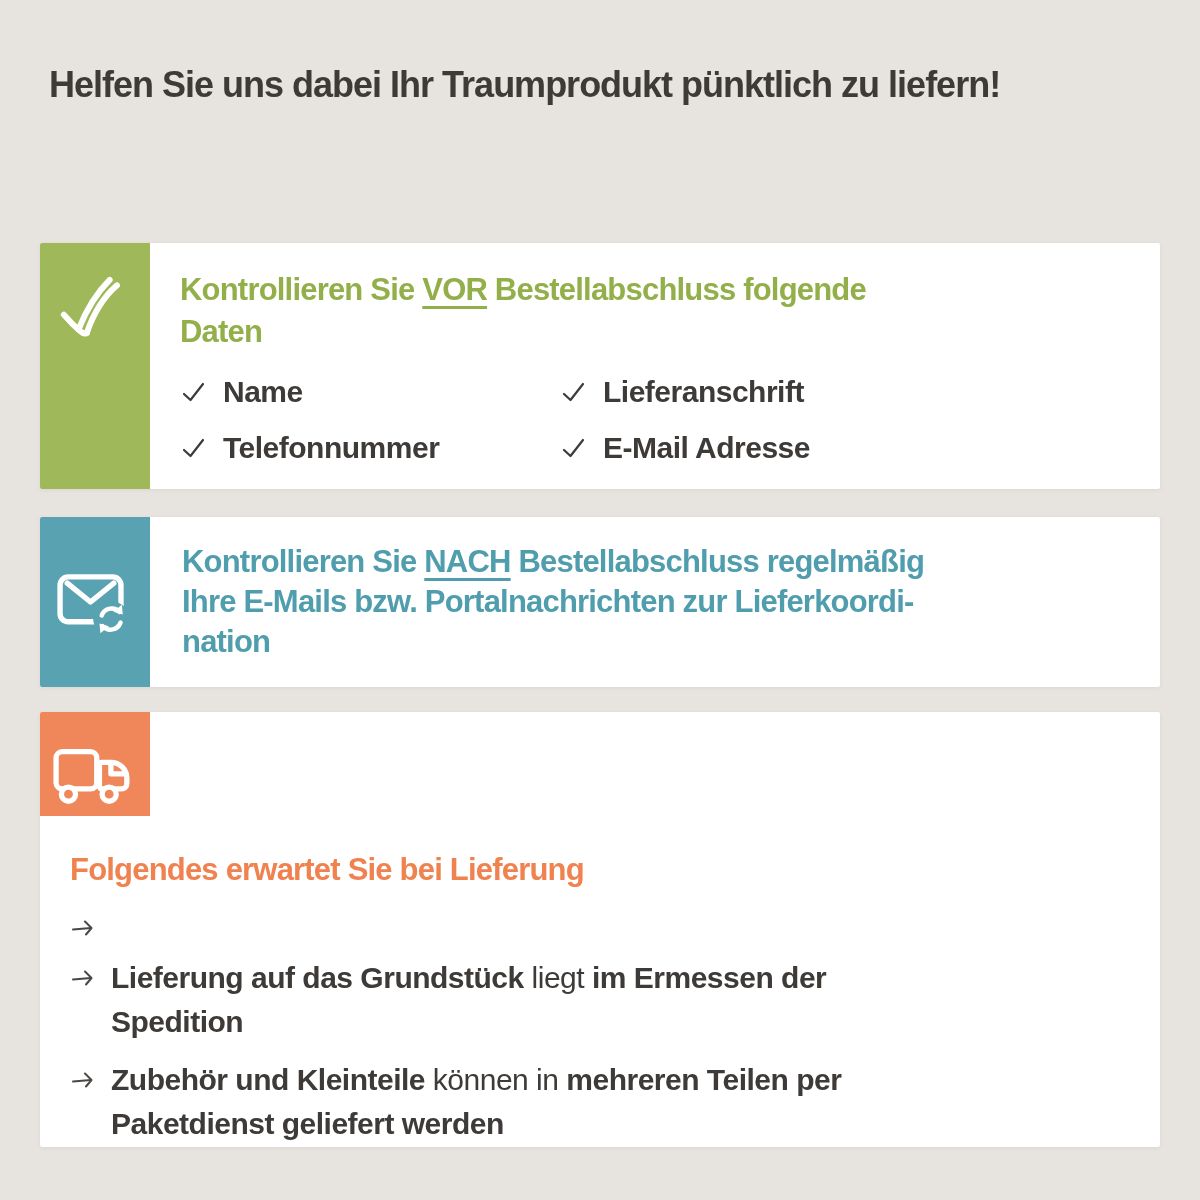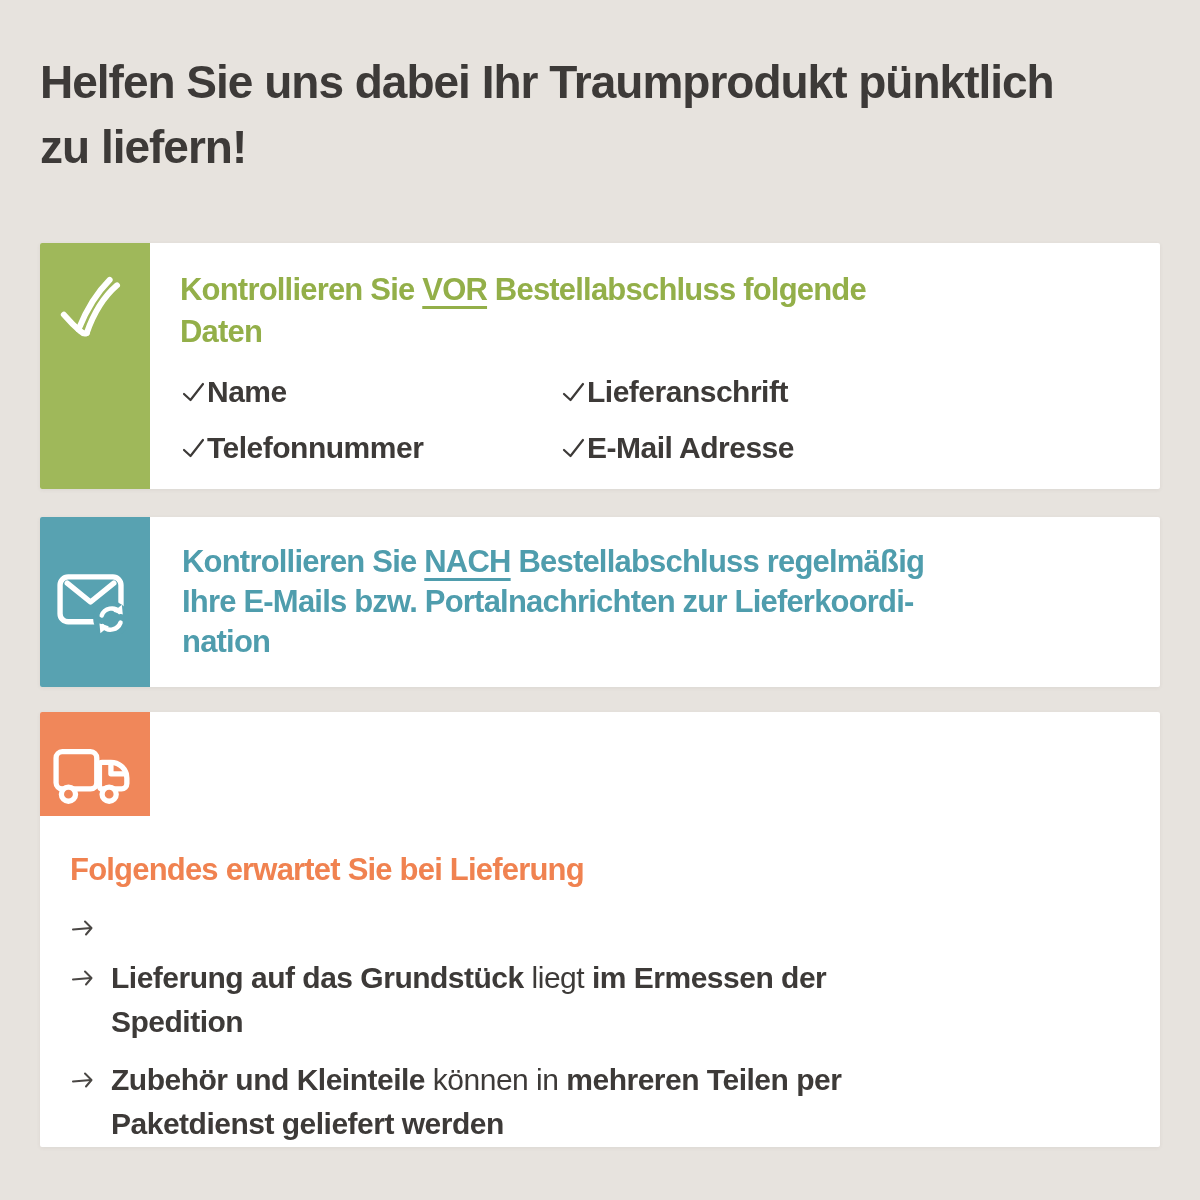--- a/index.html
+++ b/index.html
@@ -6,22 +6,22 @@
   body {
     width:1200px; height:1200px;
     background:#e7e3de;
     font-family:"Liberation Sans", sans-serif;
     color:#3d3a38;
   }
   .page { position:relative; width:1200px; height:1200px; overflow:hidden; }
 
   .title {
     position:absolute; left:40px; top:50px; width:1060px;
-    margin:0;
-    font-size:46px; font-weight:bold; letter-spacing:-1px;
+    margin:9px;
+    font-size:36px; font-weight:bold; letter-spacing:-1px;
     line-height:1.42; color:#3d3a38;
   }
 
   .card {
     position:absolute; left:40px; width:1120px;
     display:flex; background:#ffffff; border-radius:2px;
     overflow:hidden;
     box-shadow:0 1px 4px rgba(70,60,50,0.07);
   }
   .card-1 { top:243px; height:246px; }
@@ -51,21 +51,21 @@
   .heading .u {
     text-decoration:underline;
     text-decoration-thickness:3px;
     text-underline-offset:6px;
   }
 
   .checklist {
     list-style:none; margin:22px 0 0; padding:0;
     display:grid; grid-template-columns:380px 1fr; row-gap:22px;
   }
-  .checklist li { display:flex; align-items:center; }
+  .checklist li { display:flex; align-items:center; gap:16px; }
   .checklist .label {
     font-size:30px; font-weight:bold; letter-spacing:-0.5px; color:#3d3a38;
   }
 
   .bullets {
     list-style:none; margin:16px 0 0; padding:0;
     display:flex; flex-direction:column; gap:14px;
   }
   .bullet { display:flex; gap:14px; }
   .bullet .arrow { flex:none; margin-top:9px; }

